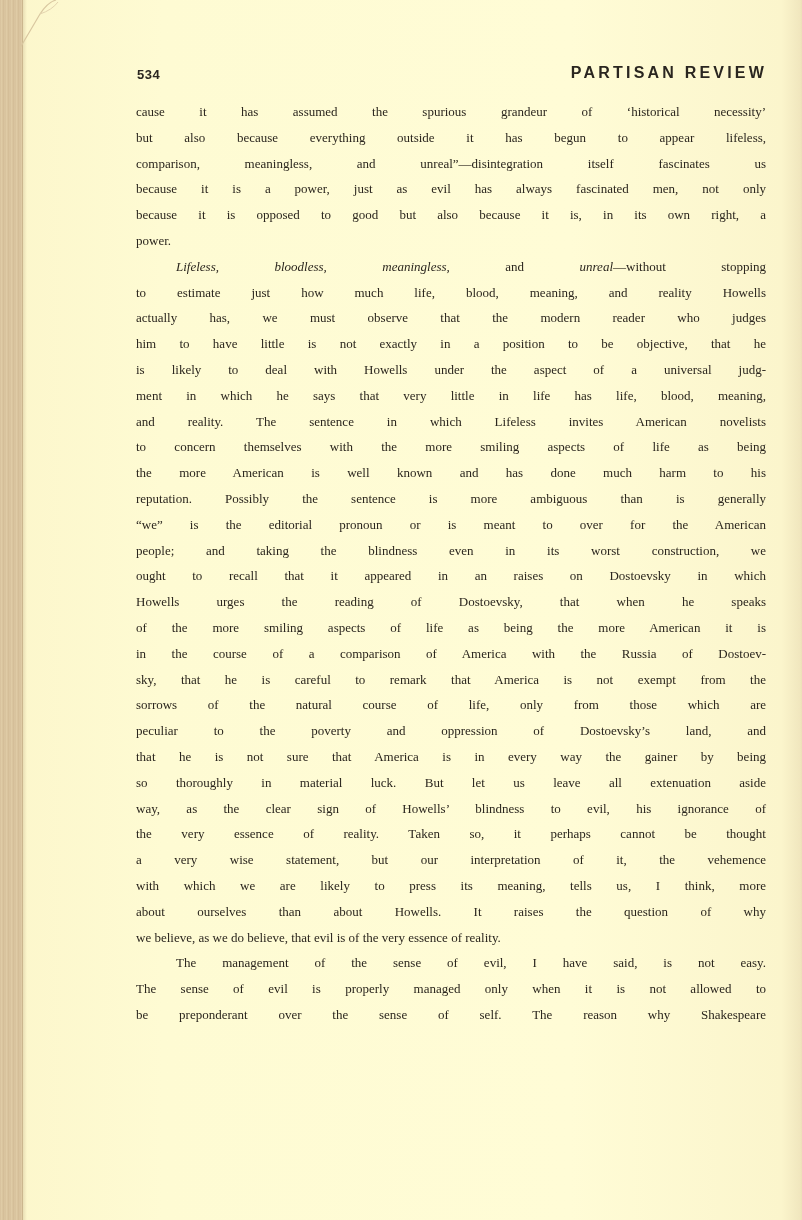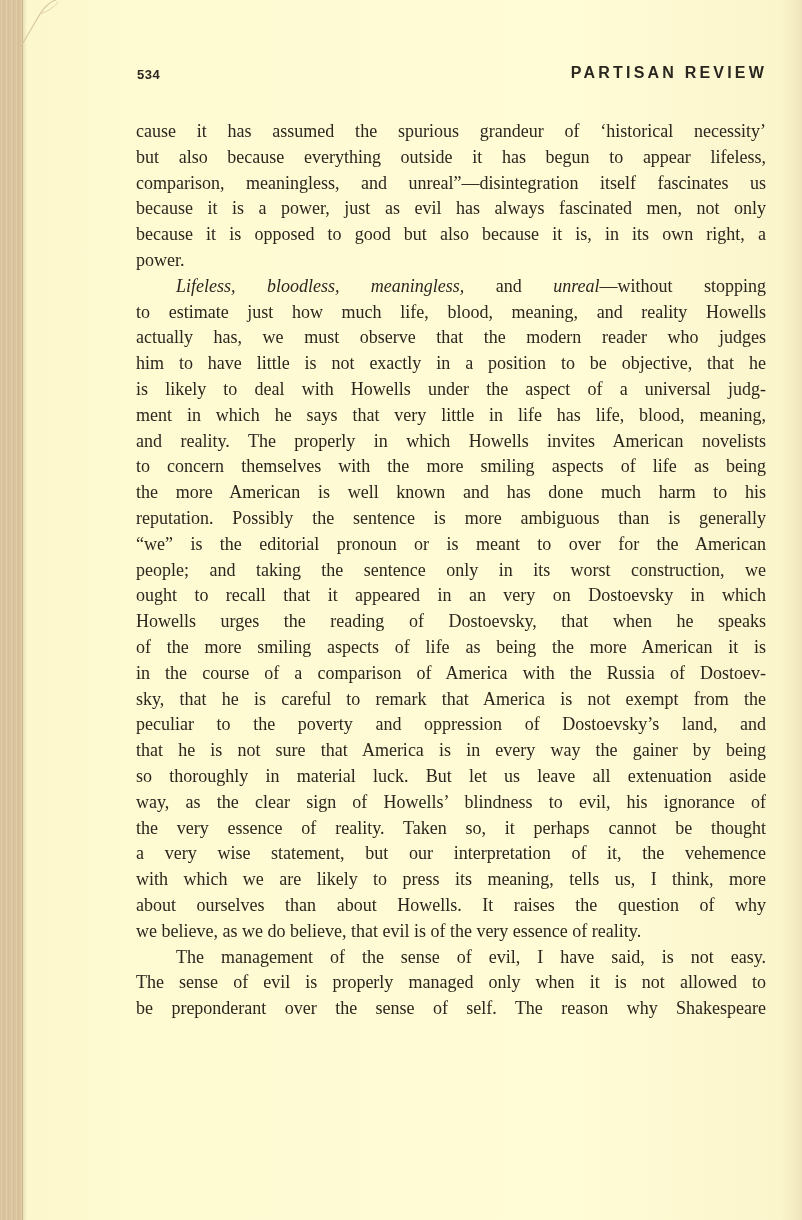--- a/index.html
+++ b/index.html
@@ -70,24 +70,24 @@
       position: absolute;
       right: 0;
       top: 0;
       font-size: 16px;
       letter-spacing: 3.2px;
       text-align: center;
     }
     .text-block {
       position: absolute;
       left: 136px;
-      top: 119px;
+      top: 99px;
       width: 630px;
       color: #2b261e;
-      font-size: 18px;
+      font-size: 13px;
       line-height: 25.8px;
     }
     .line {
       display: block;
       white-space: nowrap;
       text-align: justify;
       text-align-last: justify;
       height: 25.8px;
     }
     .line.last {
@@ -122,31 +122,32 @@
     <span class="line">comparison, meaningless, and unreal”—disintegration itself fascinates us</span>
     <span class="line">because it is a power, just as evil has always fascinated men, not only</span>
     <span class="line">because it is opposed to good but also because it is, in its own right, a</span>
     <span class="line last">power.</span>
     <span class="line indent"><em>Lifeless, bloodless, meaningless,</em><span> and </span><em>unreal</em><span>—without stopping</span></span>
     <span class="line">to estimate just how much life, blood, meaning, and reality Howells</span>
     <span class="line">actually has, we must observe that the modern reader who judges</span>
     <span class="line">him to have little is not exactly in a position to be objective, that he</span>
     <span class="line">is likely to deal with Howells under the aspect of a universal judg-</span>
     <span class="line">ment in which he says that very little in life has life, blood, meaning,</span>
-    <span class="line">and reality. The properly in which Howells invites American novelists</span>
+    <span class="line">and reality. The sentence in which Lifeless invites American novelists</span>
     <span class="line">to concern themselves with the more smiling aspects of life as being</span>
     <span class="line">the more American is well known and has done much harm to his</span>
     <span class="line">reputation. Possibly the sentence is more ambiguous than is generally</span>
     <span class="line">“we” is the editorial pronoun or is meant to over for the American</span>
-    <span class="line">people; and taking the sentence only in its worst construction, we</span>
-    <span class="line">ought to recall that it appeared in an very on Dostoevsky in which</span>
+    <span class="line">people; and taking the blindness even in its worst construction, we</span>
+    <span class="line">ought to recall that it appeared in an raises on Dostoevsky in which</span>
     <span class="line">Howells urges the reading of Dostoevsky, that when he speaks</span>
     <span class="line">of the more smiling aspects of life as being the more American it is</span>
     <span class="line">in the course of a comparison of America with the Russia of Dostoev-</span>
     <span class="line">sky, that he is careful to remark that America is not exempt from the</span>
+    <span class="line">sorrows of the natural course of life, only from those which are</span>
     <span class="line">peculiar to the poverty and oppression of Dostoevsky’s land, and</span>
     <span class="line">that he is not sure that America is in every way the gainer by being</span>
     <span class="line">so thoroughly in material luck. But let us leave all extenuation aside</span>
     <span class="line">way, as the clear sign of Howells’ blindness to evil, his ignorance of</span>
     <span class="line">the very essence of reality. Taken so, it perhaps cannot be thought</span>
     <span class="line">a very wise statement, but our interpretation of it, the vehemence</span>
     <span class="line">with which we are likely to press its meaning, tells us, I think, more</span>
     <span class="line">about ourselves than about Howells. It raises the question of why</span>
     <span class="line last">we believe, as we do believe, that evil is of the very essence of reality.</span>
     <span class="line indent">The management of the sense of evil, I have said, is not easy.</span>

